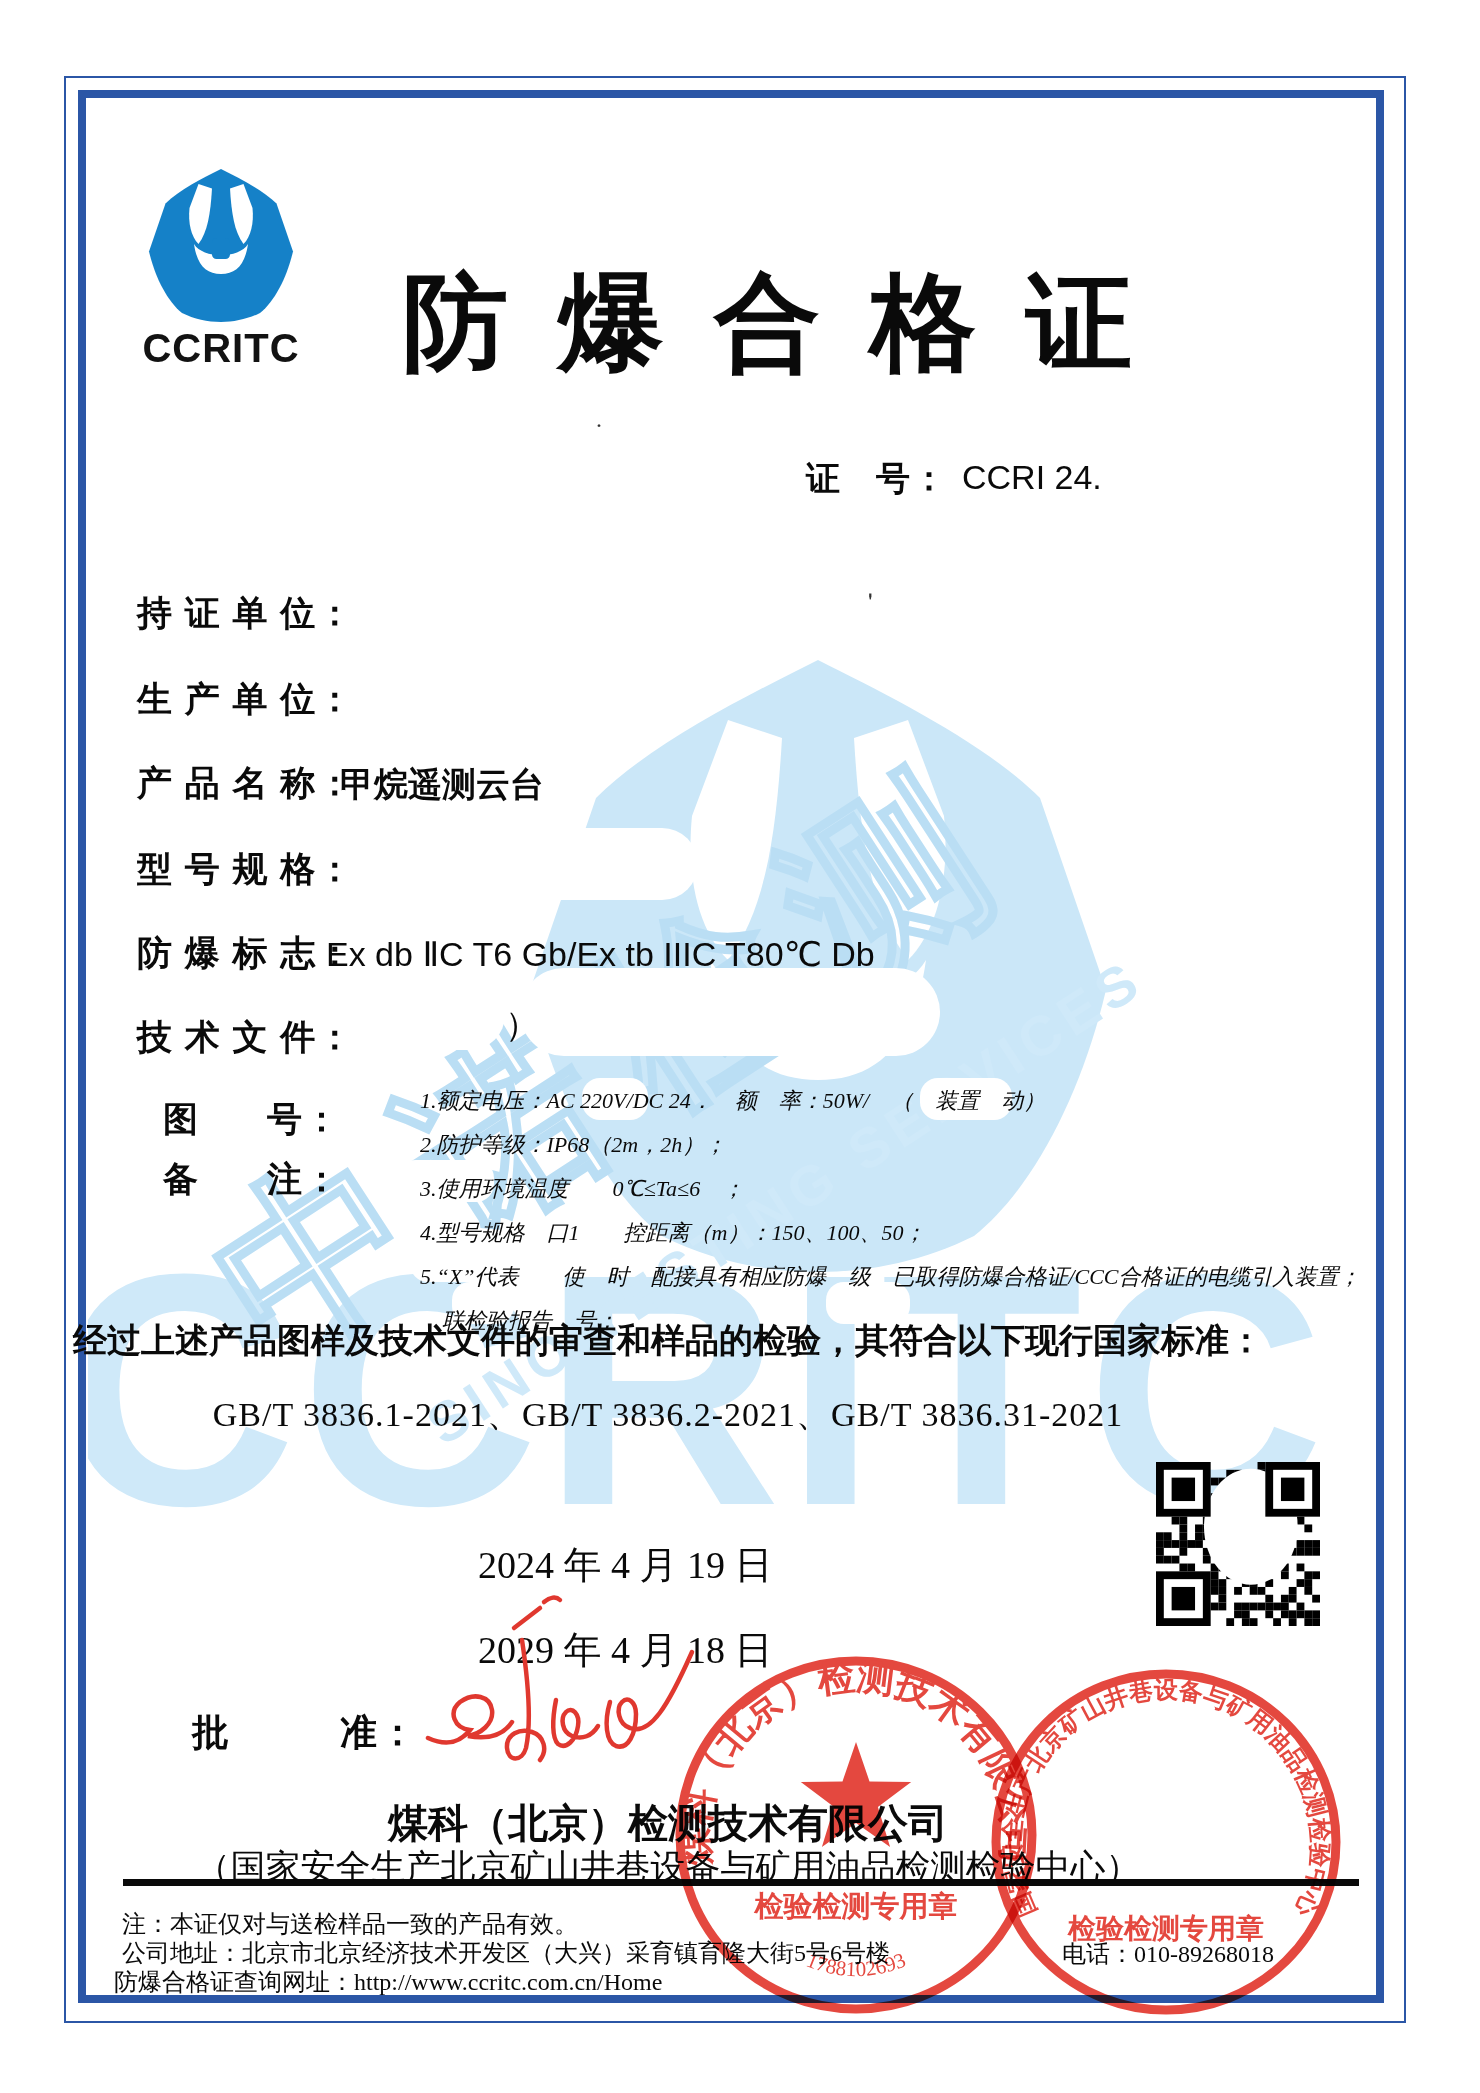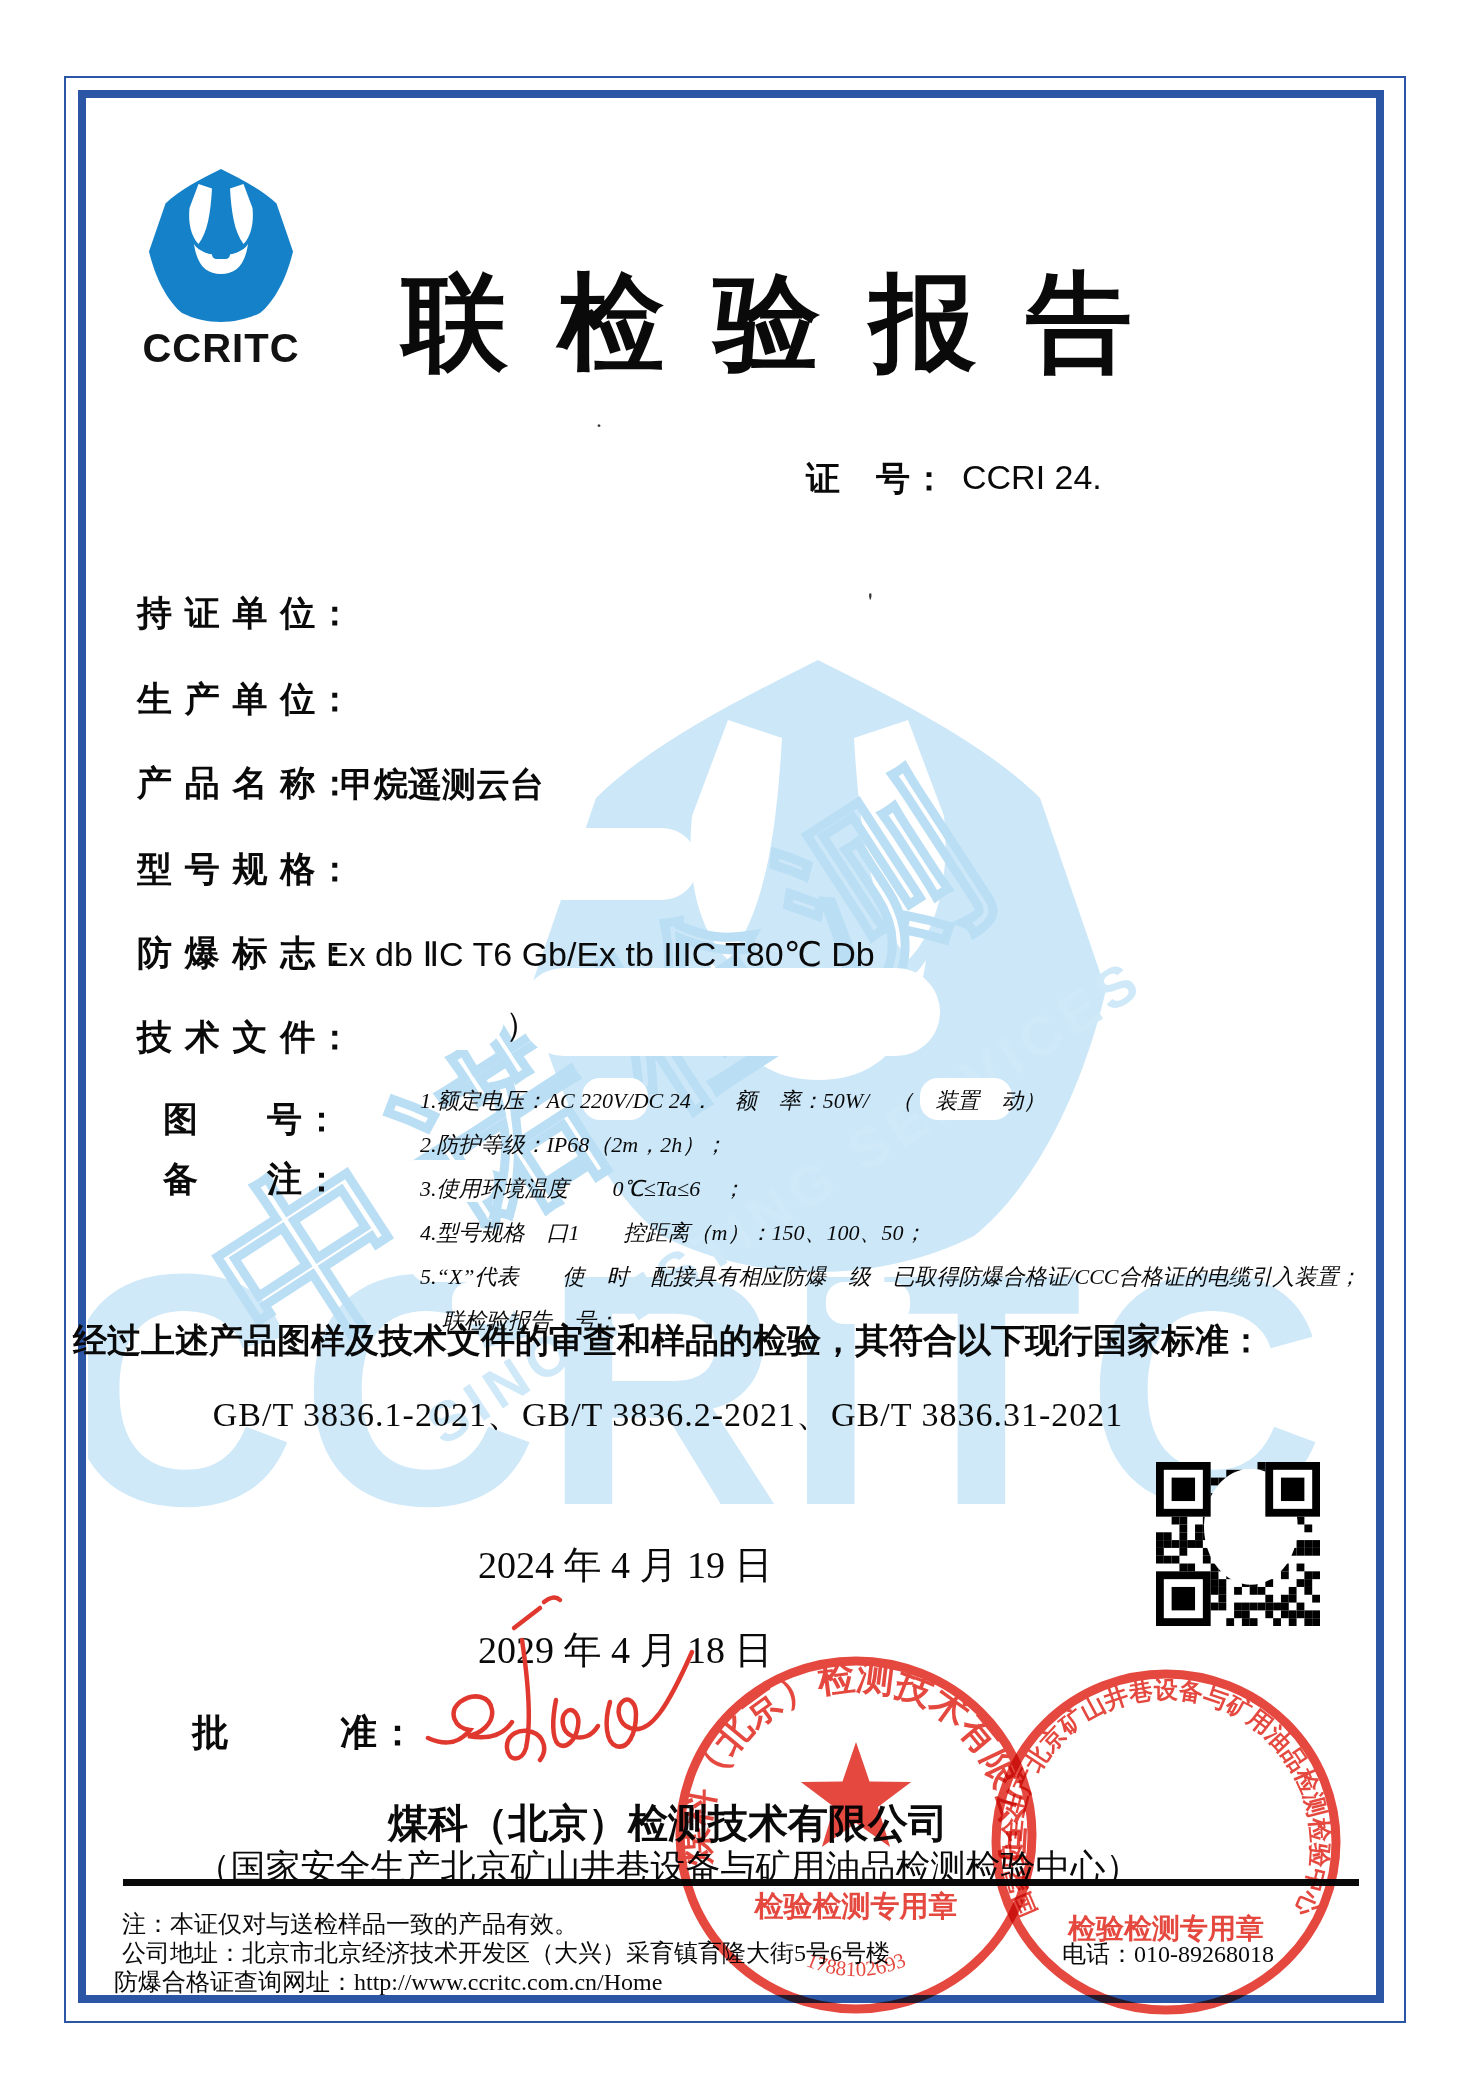--- a/index.html
+++ b/index.html
@@ -66,21 +66,21 @@
   <div class="border-inner"></div>
 
   <svg class="abs" style="left:146px;top:166px" width="150" height="162" viewBox="0 0 100 108">
     <path d="M50,2 C62,8 78,16 87,25 L98,57 C94,74 86,90 76,98 C60,106 40,106 24,98 C14,90 6,74 2,57 L13,25 C22,16 38,8 50,2 Z" fill="#1581c8"></path>
     <path d="M35,12 L44,15 C43,32 41,44 35,52 C30,47 28,38 29,28 Z" fill="#ffffff"></path>
     <path d="M65,12 L56,15 C57,32 59,44 65,52 C70,47 72,38 71,28 Z" fill="#ffffff"></path>
     <path d="M32,52 C38,62 62,62 68,52 C66,66 60,72 50,72 C40,72 34,66 32,52 Z" fill="#ffffff"></path>
     <rect x="44" y="48" width="12" height="14" rx="3" fill="#1581c8"></rect>
   </svg>
   <div class="brandtxt">CCRITC</div>
-  <div class="title">联检验报告</div>
+  <div class="title">防爆合格证</div>
 
   <div class="label spread" style="left:806px;top:456px;width:142px;font-size:34px">
     <span>证</span>
     <span>号：</span>
   </div>
   <div class="val mono" style="left:962px;top:458px">CCRI 24.</div>
 
   <div class="artifact" style="left:595px;top:412px">·</div>
   <div class="artifact" style="left:858px;top:586px">＇</div>
 

